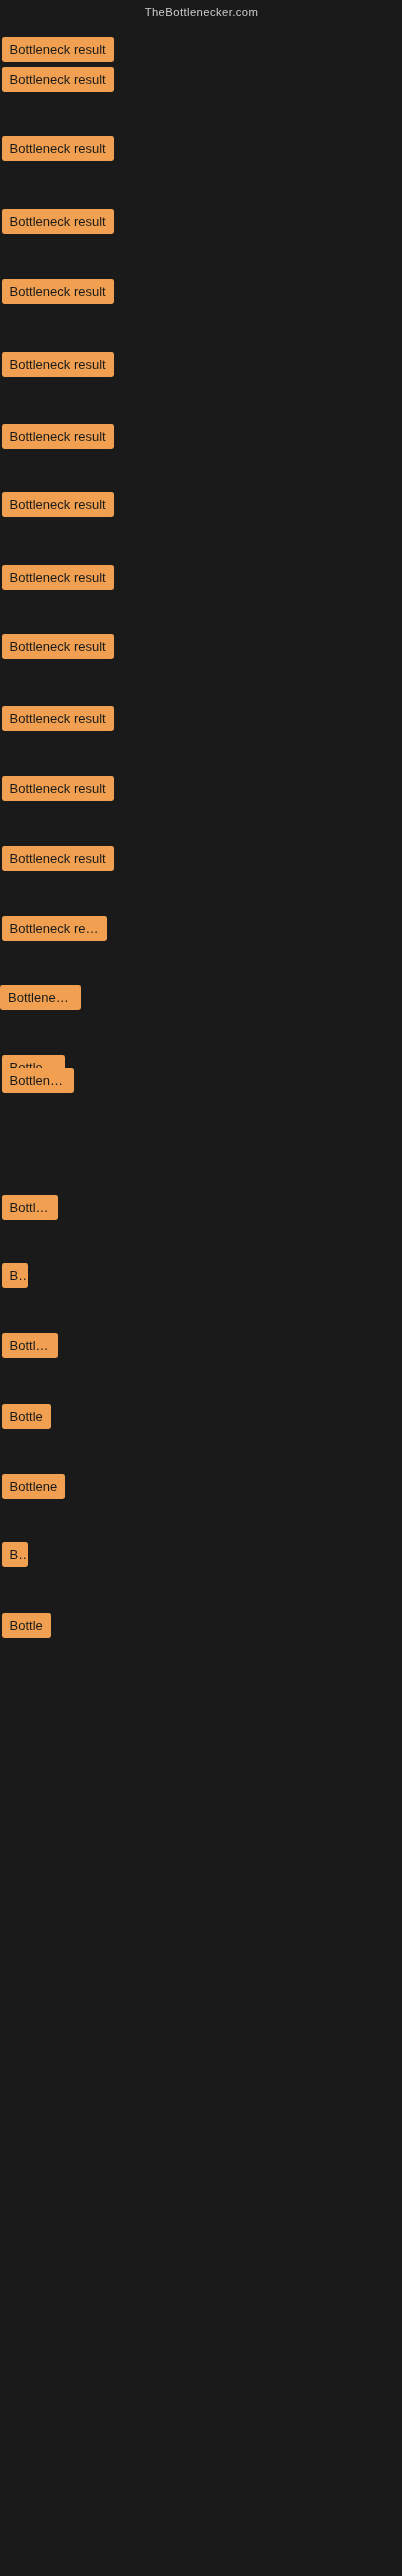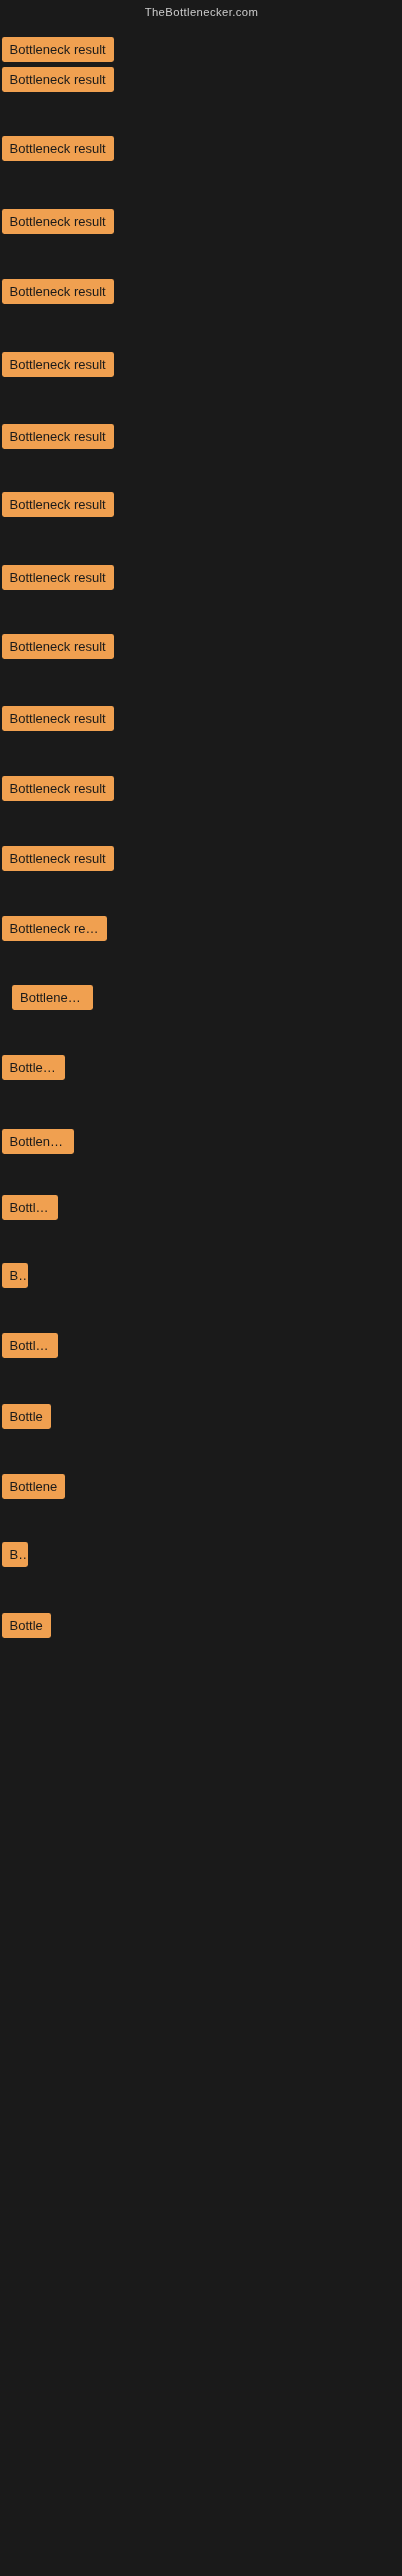--- a/index.html
+++ b/index.html
@@ -48,23 +48,23 @@
     <div class="bottleneck-badge" style="position: absolute; top: 258px; left: 1.6px; max-width: 113px; overflow: hidden; text-overflow: ellipsis;">Bottleneck result</div>
     <div class="bottleneck-badge" style="position: absolute; top: 331px; left: 1.6px; max-width: 113px; overflow: hidden; text-overflow: ellipsis;">Bottleneck result</div>
     <div class="bottleneck-badge" style="position: absolute; top: 403px; left: 1.6px; max-width: 113px; overflow: hidden; text-overflow: ellipsis;">Bottleneck result</div>
     <div class="bottleneck-badge" style="position: absolute; top: 471px; left: 1.6px; max-width: 113px; overflow: hidden; text-overflow: ellipsis;">Bottleneck result</div>
     <div class="bottleneck-badge" style="position: absolute; top: 544px; left: 1.6px; max-width: 113px; overflow: hidden; text-overflow: ellipsis;">Bottleneck result</div>
     <div class="bottleneck-badge" style="position: absolute; top: 613px; left: 1.6px; max-width: 113px; overflow: hidden; text-overflow: ellipsis;">Bottleneck result</div>
     <div class="bottleneck-badge" style="position: absolute; top: 685px; left: 1.6px; max-width: 113px; overflow: hidden; text-overflow: ellipsis;">Bottleneck result</div>
     <div class="bottleneck-badge" style="position: absolute; top: 755px; left: 1.6px; max-width: 113px; overflow: hidden; text-overflow: ellipsis;">Bottleneck result</div>
     <div class="bottleneck-badge" style="position: absolute; top: 825px; left: 1.6px; max-width: 113px; overflow: hidden; text-overflow: ellipsis;">Bottleneck result</div>
     <div class="bottleneck-badge" style="position: absolute; top: 895px; left: 1.6px; max-width: 105px; overflow: hidden; text-overflow: ellipsis;">Bottleneck result</div>
-    <div class="bottleneck-badge" style="position: absolute; top: 964px; left: 12px; max-width: 81px; overflow: hidden; text-overflow: ellipsis;">Bottleneck re</div>
+    <div class="bottleneck-badge" style="position: absolute; top: 964px; left: 0; max-width: 81px; overflow: hidden; text-overflow: ellipsis;">Bottleneck re</div>
     <div class="bottleneck-badge" style="position: absolute; top: 1034px; left: 1.6px; max-width: 63px; overflow: hidden; text-overflow: ellipsis;">Bottlenec</div>
-    <div class="bottleneck-badge" style="position: absolute; top: 1108px; left: 1.6px; max-width: 72px; overflow: hidden; text-overflow: ellipsis;">Bottleneck</div>
+    <div class="bottleneck-badge" style="position: absolute; top: 1047px; left: 1.6px; max-width: 72px; overflow: hidden; text-overflow: ellipsis;">Bottleneck</div>
     <div class="bottleneck-badge" style="position: absolute; top: 1174px; left: 1.6px; max-width: 56px; overflow: hidden; text-overflow: ellipsis;">Bottlen</div>
     <div class="bottleneck-badge" style="position: absolute; top: 1242px; left: 1.6px; max-width: 26px; overflow: hidden; text-overflow: ellipsis;">Bo</div>
     <div class="bottleneck-badge" style="position: absolute; top: 1312px; left: 1.6px; max-width: 56px; overflow: hidden; text-overflow: ellipsis;">Bottlen</div>
     <div class="bottleneck-badge" style="position: absolute; top: 1383px; left: 1.6px; max-width: 50px; overflow: hidden; text-overflow: ellipsis;">Bottle</div>
     <div class="bottleneck-badge" style="position: absolute; top: 1453px; left: 1.6px; max-width: 68px; overflow: hidden; text-overflow: ellipsis;">Bottlene</div>
     <div class="bottleneck-badge" style="position: absolute; top: 1521px; left: 1.6px; max-width: 26px; overflow: hidden; text-overflow: ellipsis;">Bo</div>
     <div class="bottleneck-badge" style="position: absolute; top: 1592px; left: 1.6px; max-width: 50px; overflow: hidden; text-overflow: ellipsis;">Bottle</div>
   </div>
 
 

